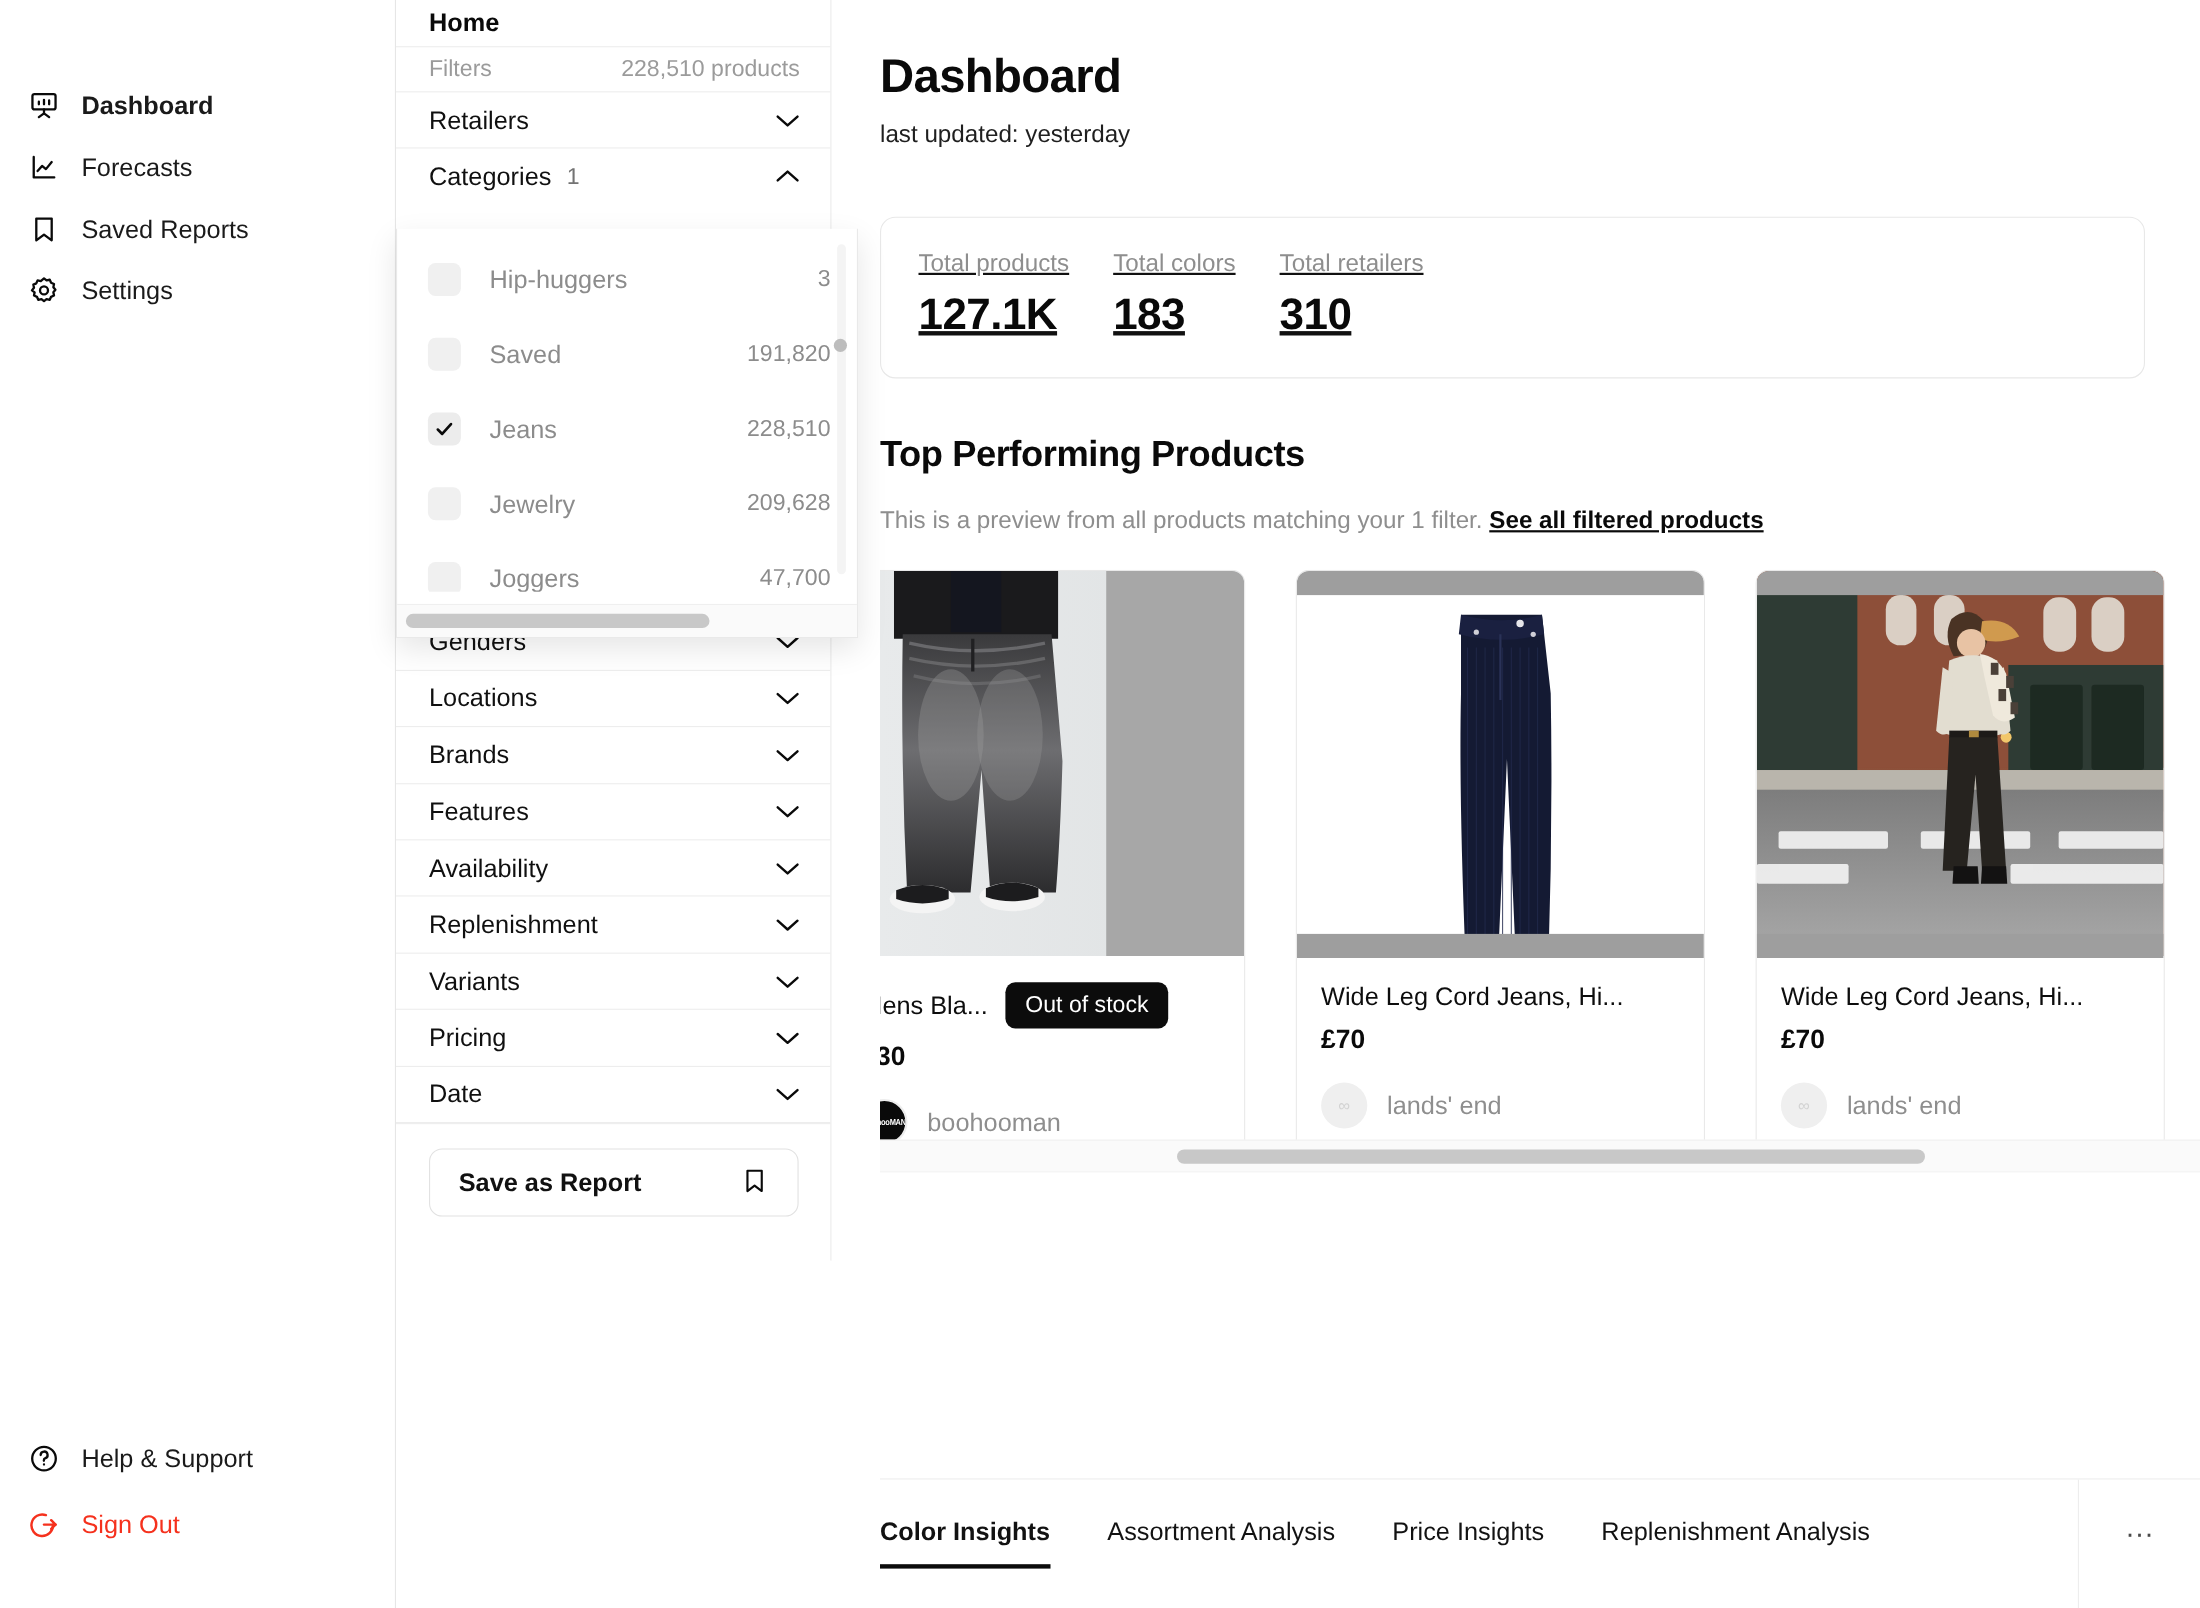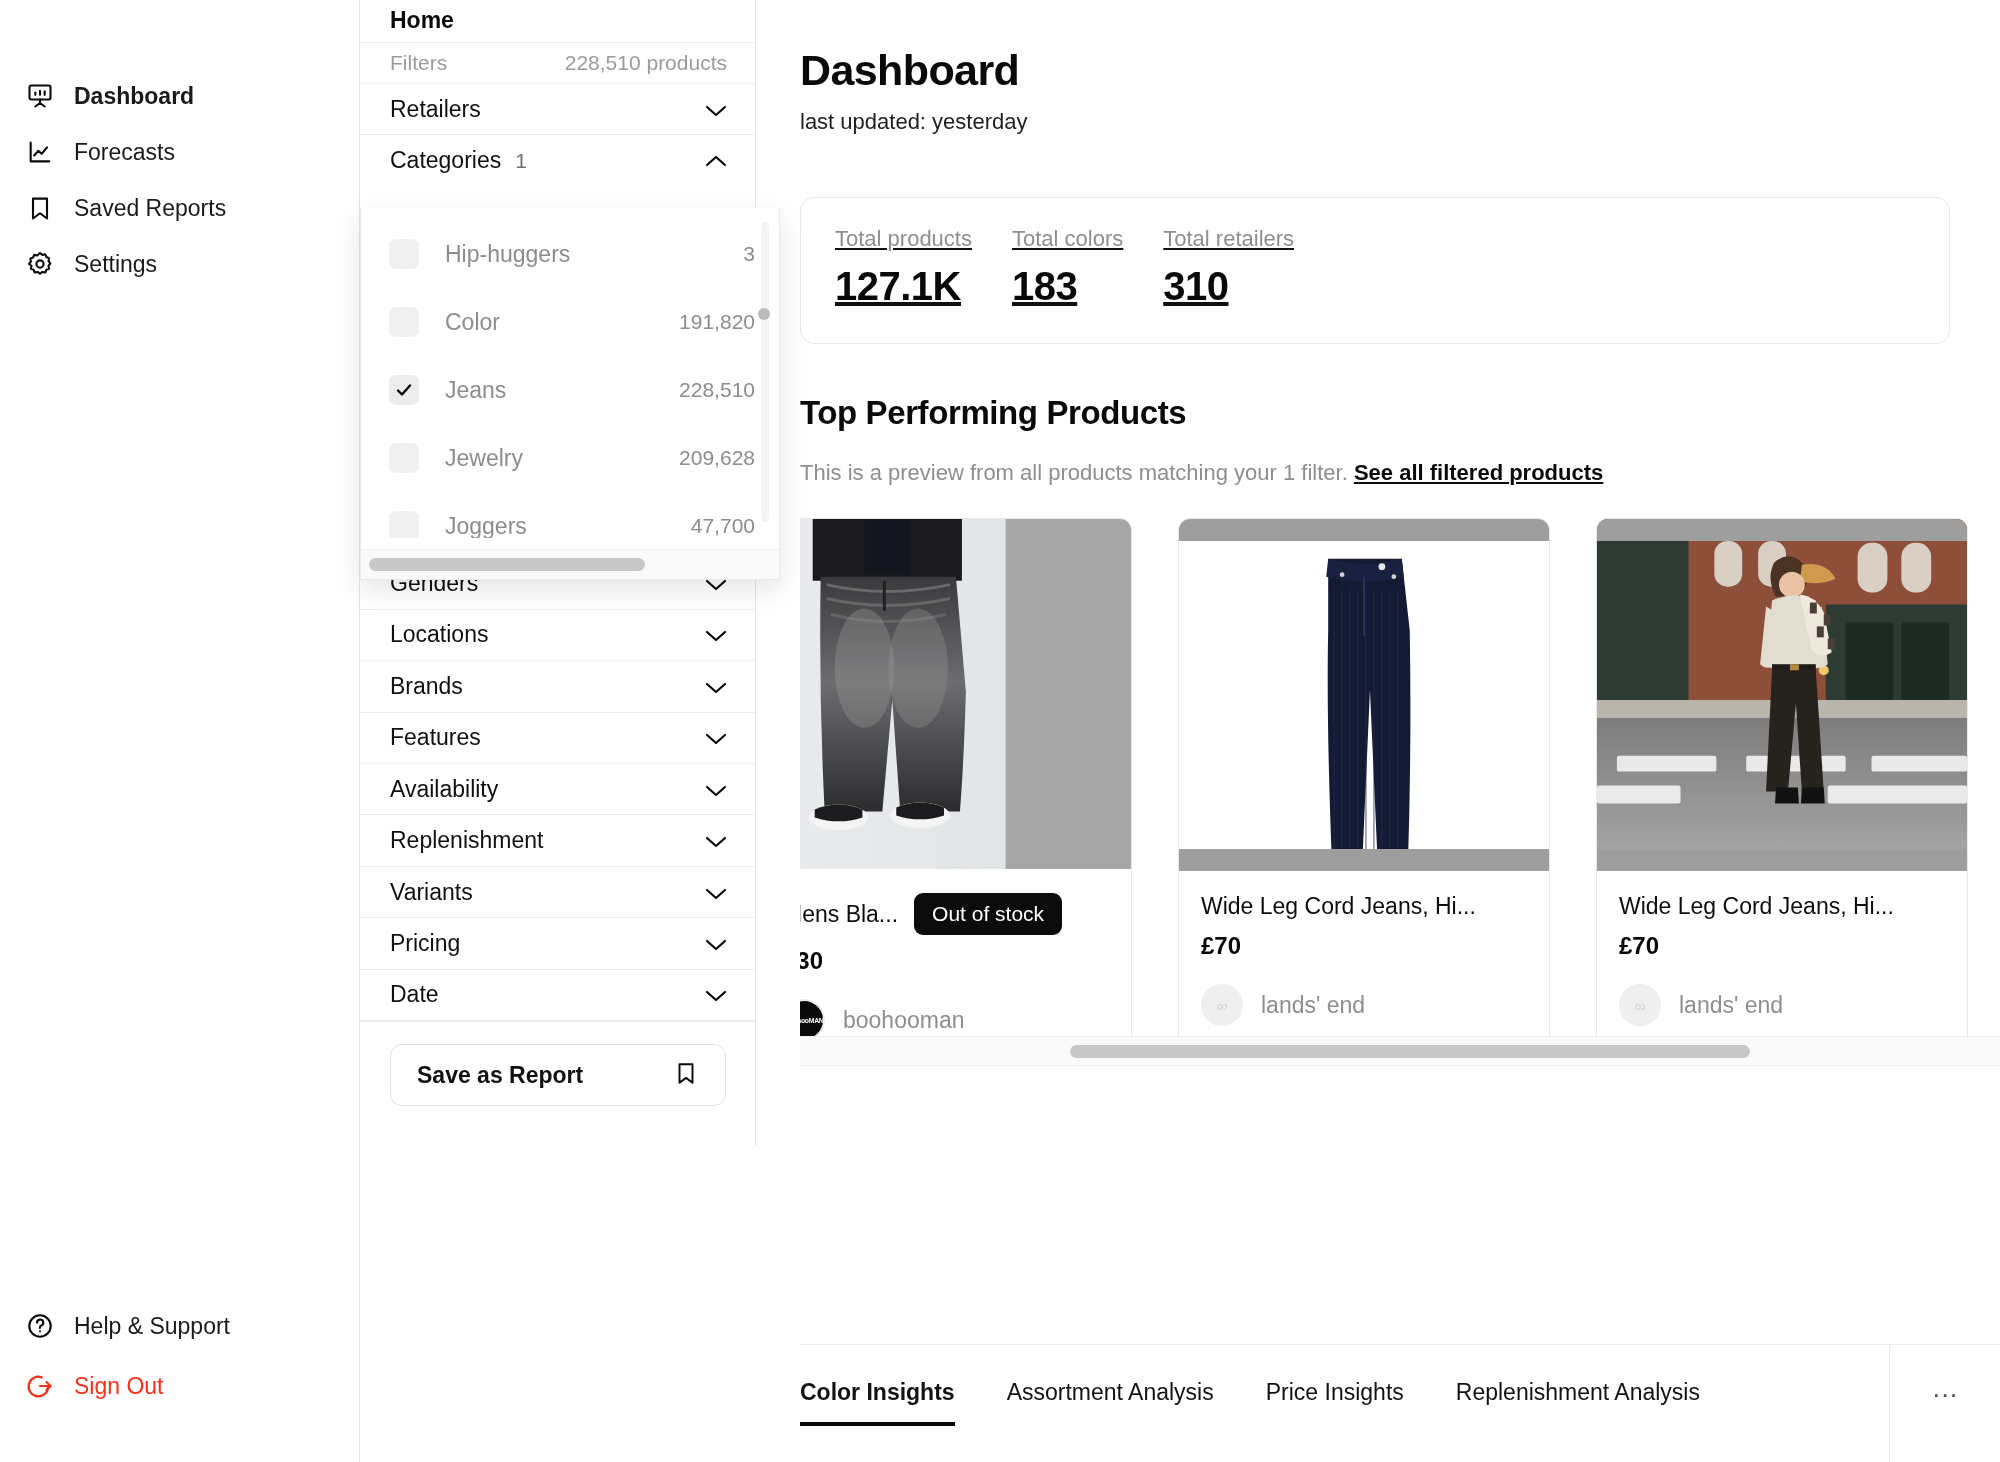--- a/index.html
+++ b/index.html
@@ -297,21 +297,21 @@
 
     <div class="cat-pop">
       <div class="cat-scroll">
         <div class="cat-row">
           <span class="cat-box"></span>
           <span class="cat-name">Hip-huggers</span>
           <span class="cat-num">3</span>
         </div>
         <div class="cat-row">
           <span class="cat-box"></span>
-          <span class="cat-name">Color</span>
+          <span class="cat-name">Saved</span>
           <span class="cat-num">191,820</span>
         </div>
         <div class="cat-row">
           <span class="cat-box on">
             <svg viewBox="0 0 20 20" width="20" height="20" fill="none" stroke="#0a0a0a" stroke-width="2.4" stroke-linecap="round" stroke-linejoin="round">
                 <path d="M4 10.5l4 4 8-9"></path>
               </svg>
           </span>
           <span class="cat-name">Jeans</span>
           <span class="cat-num">228,510</span>

